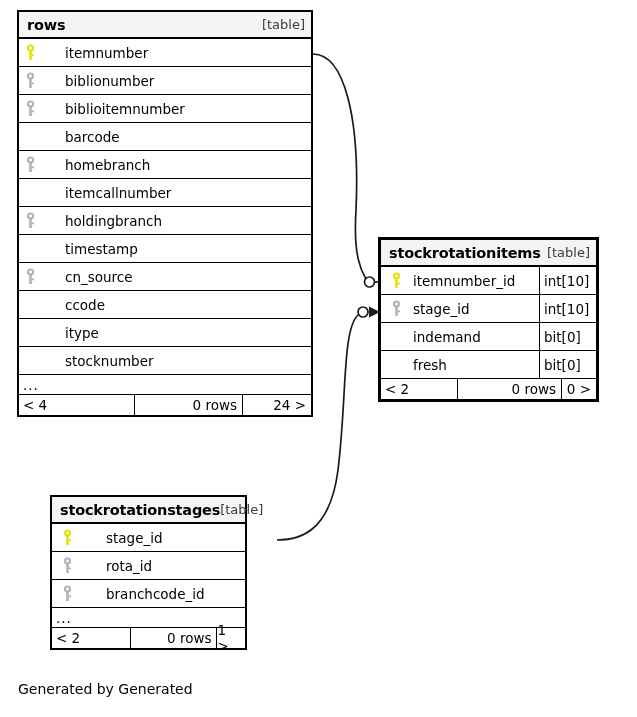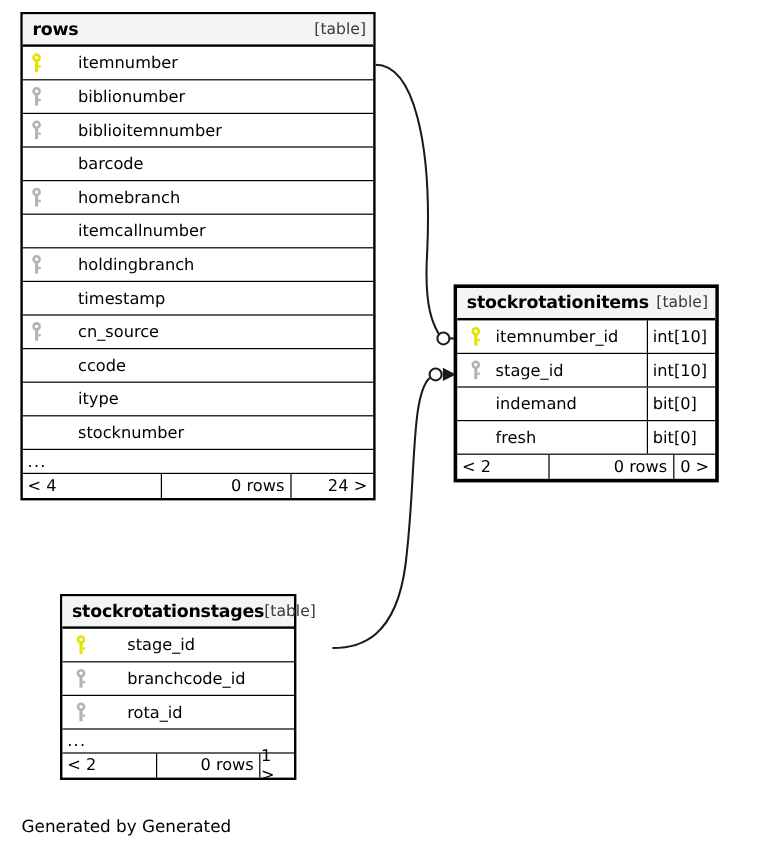--- a/index.html
+++ b/index.html
@@ -328,32 +328,32 @@
   </div>
   <div class="col-row">
     <span class="col-key wide">
       <svg class="key-ico" width="9" height="17" viewBox="0 0 9 17">
           <circle cx="4.5" cy="4" r="3.6" fill="#b3b3b3"></circle>
           <circle cx="4.5" cy="4" r="1.4" fill="#ffffff"></circle>
           <rect x="3.2" y="6.5" width="2.6" height="9.5" fill="#b3b3b3"></rect>
           <rect x="5.8" y="10.5" width="2.2" height="1.8" fill="#b3b3b3"></rect>
         </svg>
     </span>
+    <span class="col-name indent">rota_id</span>
+  </div>
+  <div class="col-row">
+    <span class="col-key wide">
+      <svg class="key-ico" width="9" height="17" viewBox="0 0 9 17">
+          <circle cx="4.5" cy="4" r="3.6" fill="#b3b3b3"></circle>
+          <circle cx="4.5" cy="4" r="1.4" fill="#ffffff"></circle>
+          <rect x="3.2" y="6.5" width="2.6" height="9.5" fill="#b3b3b3"></rect>
+          <rect x="5.8" y="10.5" width="2.2" height="1.8" fill="#b3b3b3"></rect>
+        </svg>
+    </span>
     <span class="col-name indent">branchcode_id</span>
-  </div>
-  <div class="col-row">
-    <span class="col-key wide">
-      <svg class="key-ico" width="9" height="17" viewBox="0 0 9 17">
-          <circle cx="4.5" cy="4" r="3.6" fill="#b3b3b3"></circle>
-          <circle cx="4.5" cy="4" r="1.4" fill="#ffffff"></circle>
-          <rect x="3.2" y="6.5" width="2.6" height="9.5" fill="#b3b3b3"></rect>
-          <rect x="5.8" y="10.5" width="2.2" height="1.8" fill="#b3b3b3"></rect>
-        </svg>
-    </span>
-    <span class="col-name indent">rota_id</span>
   </div>
 
   <div class="ellipsis-row">...</div>
 
   <div class="entity-footer">
     <div class="foot-left">&lt; 2</div>
     <div class="foot-mid">0 rows</div>
     <div class="foot-right">1 &gt;</div>
   </div>
 </div>

